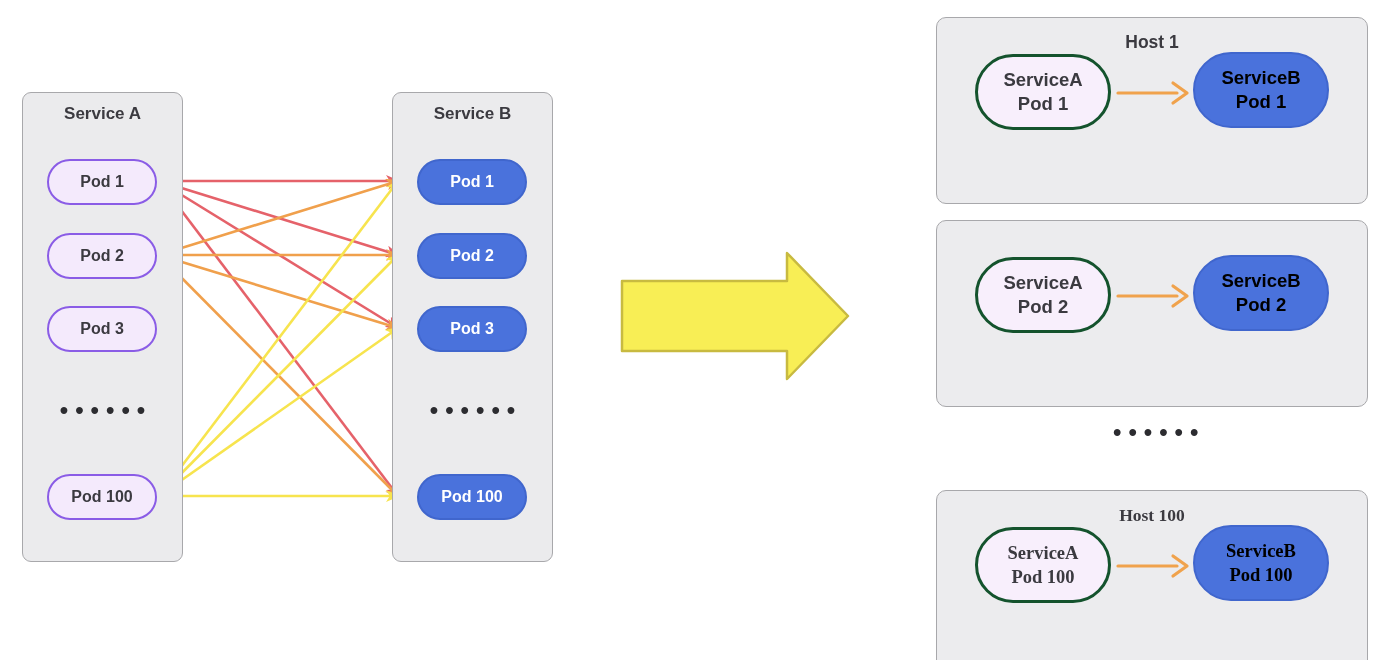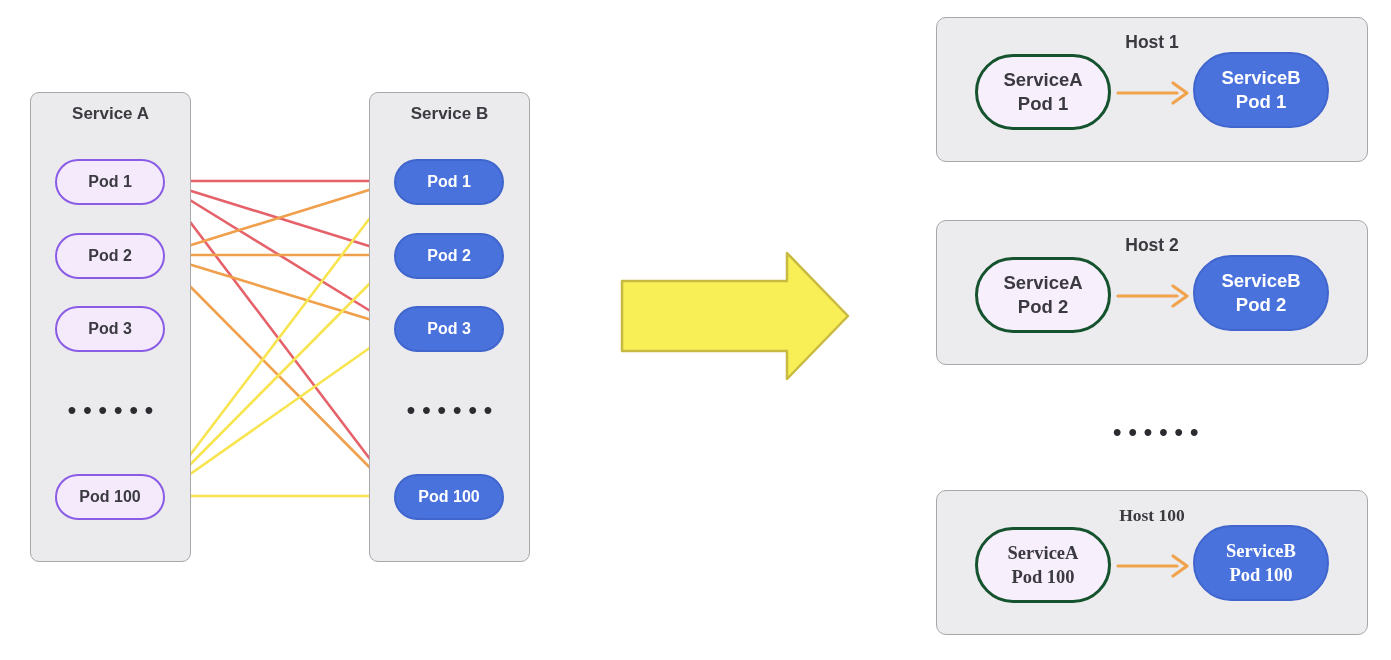--- a/index.html
+++ b/index.html
@@ -26,22 +26,22 @@
   .panel {
     position: absolute;
     top: 92px;
     width: 161px;
     height: 470px;
     background: #ebebed;
     border: 1.5px solid #a8a8ab;
     border-radius: 9px;
     box-sizing: border-box;
   }
-  .panel-a { left: 30px; padding-left: 28px; }
-  .panel-b { left: 369px; }
+  .panel-a { left: 22px; padding-left: 28px; }
+  .panel-b { left: 392px; }
   .panel-title {
     position: absolute;
     top: 11px;
     left: 0;
     width: 100%;
     text-align: center;
     font-size: 17px;
     font-weight: 700;
     color: #3b3a40;
   }
@@ -88,21 +88,21 @@
   .big-arrow {
     position: absolute;
     left: 615px;
     top: 248px;
   }
   
   .host {
     position: absolute;
     left: 936px;
     width: 432px;
-    height: 145px;
+    height: 187px;
     background: #ececee;
     border: 1.5px solid #a8a8ab;
     border-radius: 10px;
     box-sizing: border-box;
   }
   .host-1 { top: 17px; }
   .host-2 { top: 220px; }
   .host-100 { top: 490px; font-family: Liberation Serif, serif; }
   .host-title {
     position: absolute;
@@ -134,21 +134,21 @@
     top: 36px;
     background: #f8effc;
     border: 3px solid #14532d;
     color: #3b3a40;
   }
   .host-pill-b {
     left: 256px;
     top: 34px;
     background: #4a72dc;
     border: 2px solid #4066cd;
-    color: #ffffff;
+    color: #000000;
   }
   .host-arrow {
     position: absolute;
     left: 178px;
     top: 60px;
   }
   .hosts-ellipsis {
     position: absolute;
     top: 418px;
     left: 1106px;
@@ -240,21 +240,20 @@
       <line x1="3" y1="15" x2="62" y2="15" stroke="#f0a24c" stroke-width="3.2" stroke-linecap="round"></line>
       <polyline points="58,5 72,15 58,25" fill="none" stroke="#f0a24c" stroke-width="3.2" stroke-linecap="round" stroke-linejoin="round"></polyline>
     </svg>
     <div class="host-pill host-pill-b">
       <div>ServiceB</div>
       <div>Pod 1</div>
     </div>
   </div>
 
   <div class="host host-2">
-    <div class="host-title">Host 2</div>
     <div class="host-pill host-pill-a">
       <div>ServiceA</div>
       <div>Pod 2</div>
     </div>
     <svg class="host-arrow" width="78" height="30" viewBox="0 0 78 30">
       <line x1="3" y1="15" x2="62" y2="15" stroke="#f0a24c" stroke-width="3.2" stroke-linecap="round"></line>
       <polyline points="58,5 72,15 58,25" fill="none" stroke="#f0a24c" stroke-width="3.2" stroke-linecap="round" stroke-linejoin="round"></polyline>
     </svg>
     <div class="host-pill host-pill-b">
       <div>ServiceB</div>

